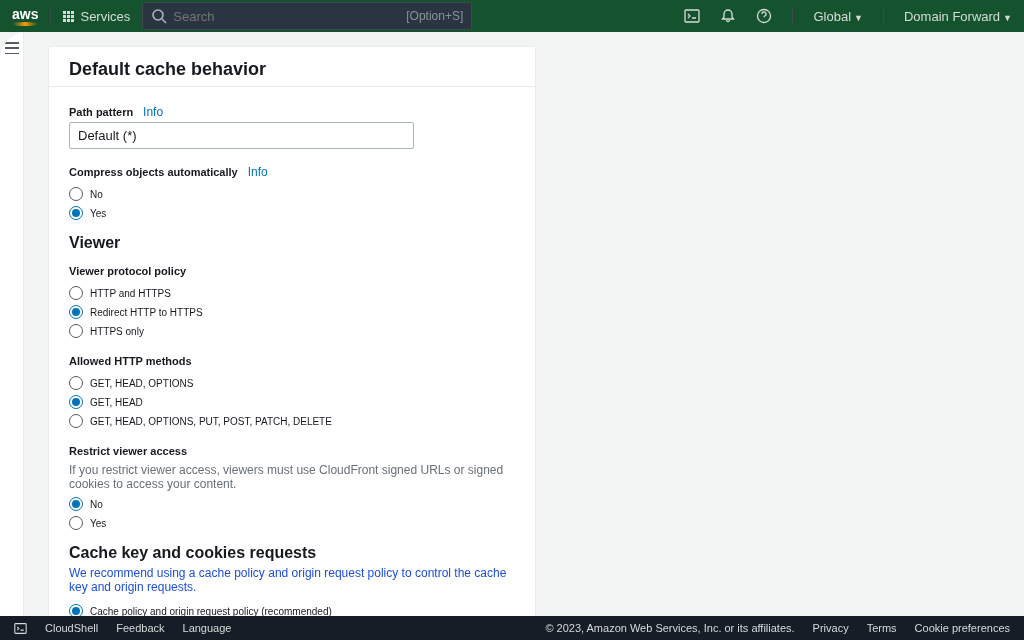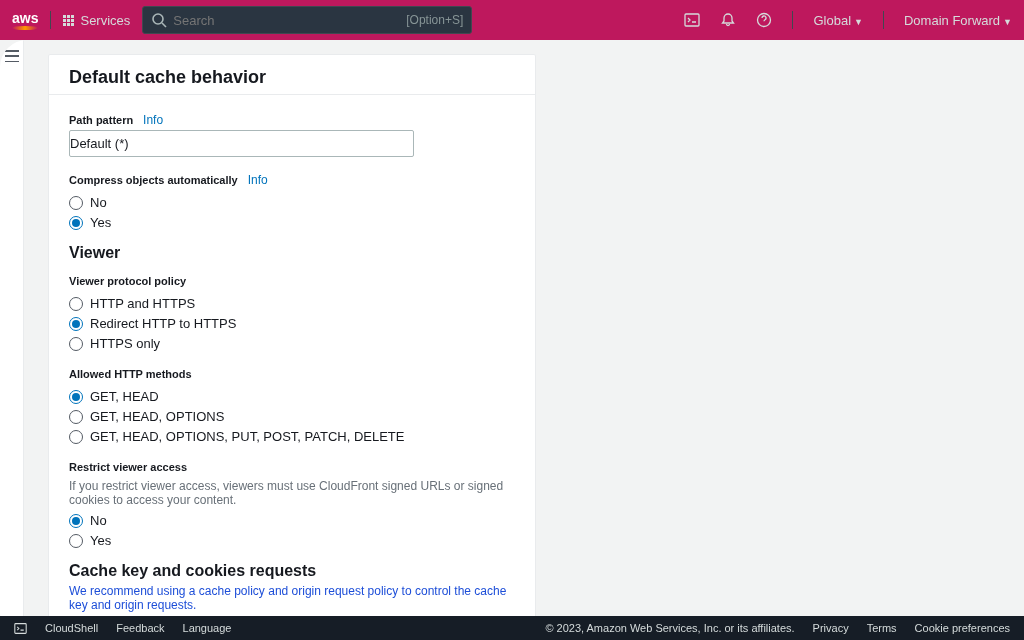--- a/index.html
+++ b/index.html
@@ -1,17 +1,17 @@
 <!DOCTYPE html>
 <html><head>
 <meta charset="utf-8">
 <style>
 * { box-sizing: border-box; margin: 0; padding: 0; }
 body { font-family: "Amazon Ember", "Helvetica Neue", Arial, sans-serif; font-size: 14px; color: #16191f; background: #f2f3f3; width: 1024px; height: 640px; overflow: hidden; display: flex; flex-direction: column; }
-.topnav { background: #be185d; height: 40px; display: flex; align-items: center; padding: 0 12px; gap: 12px; color: #d5dbdb; }
+.topnav { background: #14532d; height: 32px; display: flex; align-items: center; padding: 0 12px; gap: 12px; color: #d5dbdb; }
 .aws-logo { color: #fff; font-weight: bold; font-size: 14px; display: flex; flex-direction: column; line-height: 1; }
 .aws-logo .smile { height: 4px; background: linear-gradient(to right, transparent, #ff9900, transparent); border-radius: 50%; margin-top: 1px; }
 .services-btn { display: flex; align-items: center; gap: 6px; font-size: 13px; cursor: pointer; }
 .grid-icon { display: grid; grid-template-columns: repeat(3, 3px); grid-template-rows: repeat(3, 3px); gap: 1px; }
 .grid-icon span { background: #d5dbdb; }
 .search-wrap { flex: 0 0 330px; background: #2a3541; border: 1px solid #414750; border-radius: 3px; height: 28px; display: flex; align-items: center; padding: 0 8px; gap: 6px; }
 .search-wrap input { background: transparent; border: none; outline: none; color: #aab7b8; flex: 1; font-size: 13px; }
 .kbd-hint { color: #879596; font-size: 12px; }
 .topnav-spacer { flex: 1; }
 .topnav-right { display: flex; align-items: center; gap: 20px; color: #d5dbdb; font-size: 13px; padding-left: 48px; }
@@ -22,22 +22,22 @@
 .left-collapse { width: 24px; background: #fff; border-right: 1px solid #e9ebed; display: flex; align-items: flex-start; justify-content: center; padding-top: 10px; }
 .hamburger { width: 14px; height: 12px; display: flex; flex-direction: column; justify-content: space-between; cursor: pointer; }
 .hamburger span { height: 1.5px; background: #545b64; }
 .content-area { flex: 1; overflow-y: auto; padding: 14px 24px 60px 24px; }
 .panel { background: #fff; border: 1px solid #e9ebed; border-radius: 2px; width: 488px; }
 .panel-header { padding: 12px 20px 6px 20px; font-size: 18px; font-weight: bold; }
 .panel-body { border-top: 1px solid #e9ebed; padding: 16px 20px 20px 20px; }
 .field { margin-bottom: 14px; }
 .field-label { font-weight: bold; font-size: 11px; display: inline-block; margin-bottom: 4px; }
 .info-link { color: #0073bb; font-size: 12px; margin-left: 6px; cursor: pointer; }
-.text-input { border: 1px solid #aab7b8; border-radius: 2px; padding: 5px 0; width: 345px; font-size: 13px; color: #16191f; background: #fff; }
-.radio-row { display: flex; align-items: center; gap: 7px; margin: 5px 0; font-size: 13px; color: #16191f; cursor: pointer; }
+.text-input { border: 1px solid #aab7b8; border-radius: 2px; padding: 5px 8px; width: 345px; font-size: 13px; color: #16191f; background: #fff; }
+.radio-row { display: flex; align-items: center; gap: 7px; margin: 5px 0; font-size: 10px; color: #16191f; cursor: pointer; }
 .radio { width: 14px; height: 14px; border: 1px solid #545b64; border-radius: 50%; display: flex; align-items: center; justify-content: center; flex-shrink: 0; }
 .radio.checked { border-color: #0073bb; }
 .radio.checked::after { content: ""; width: 8px; height: 8px; background: #0073bb; border-radius: 50%; }
 .section-h { font-size: 16px; font-weight: bold; margin: 12px 0 10px 0; }
 .section-sub { font-size: 12px; color: #1d4ed8; margin-top: -6px; margin-bottom: 10px; }
 .help-text { font-size: 12px; color: #687078; margin-top: 2px; margin-bottom: 6px; }
 .footer { position: absolute; bottom: 0; left: 0; right: 0; height: 24px; background: #161d26; color: #d5dbdb; display: flex; align-items: center; padding: 0 14px; font-size: 11px; gap: 18px; }
 .footer-spacer { flex: 1; }
 .footer a { color: #d5dbdb; text-decoration: none; cursor: pointer; }
 svg { display: block; }
@@ -135,26 +135,26 @@
             </div>
           <div class="radio-row">
               <div class="radio"></div>
               <span>HTTPS only</span>
             </div>
         </div>
 
         <div class="field">
           <div class="field-label">Allowed HTTP methods</div>
           <div class="radio-row">
+              <div class="radio"></div>
+              <span>GET, HEAD, OPTIONS</span>
+            </div>
+          <div class="radio-row">
               <div class="radio checked"></div>
               <span>GET, HEAD</span>
-            </div>
-          <div class="radio-row">
-              <div class="radio"></div>
-              <span>GET, HEAD, OPTIONS</span>
             </div>
           <div class="radio-row">
               <div class="radio"></div>
               <span>GET, HEAD, OPTIONS, PUT, POST, PATCH, DELETE</span>
             </div>
         </div>
 
         <div class="field">
           <div class="field-label">Restrict viewer access</div>
           <div class="help-text">If you restrict viewer access, viewers must use CloudFront signed URLs or signed cookies to access your content.</div>

